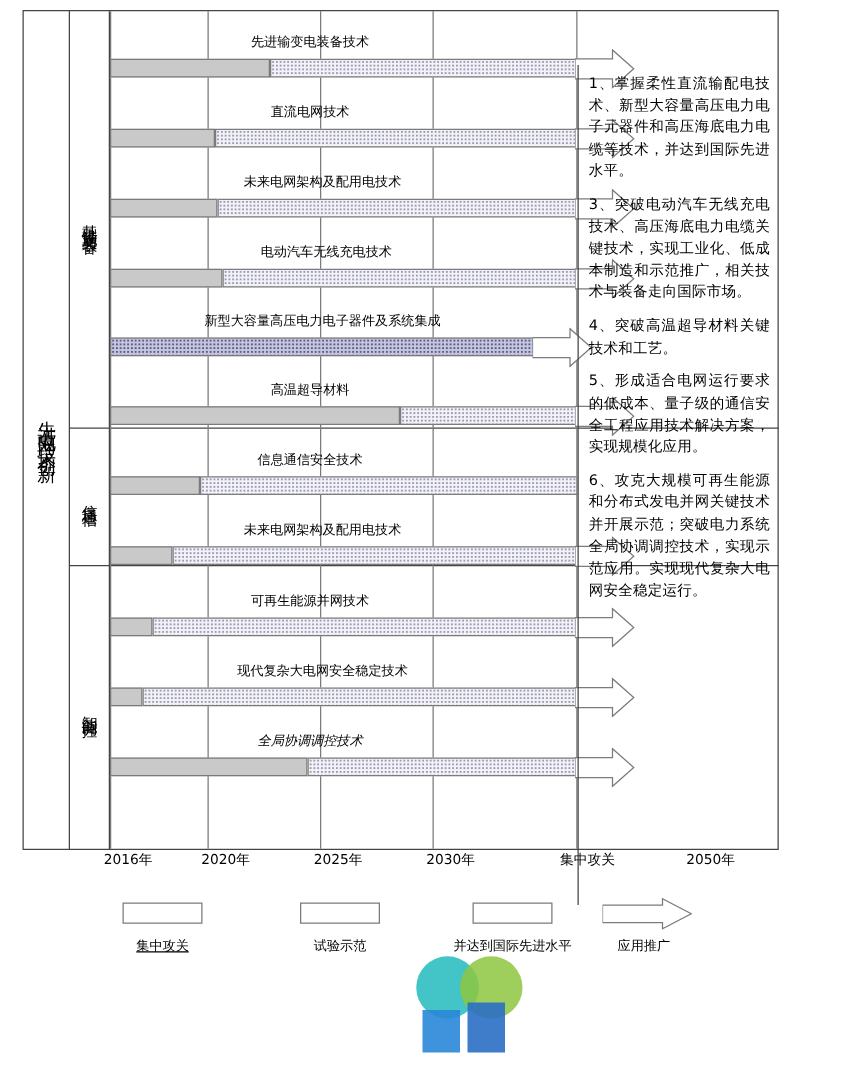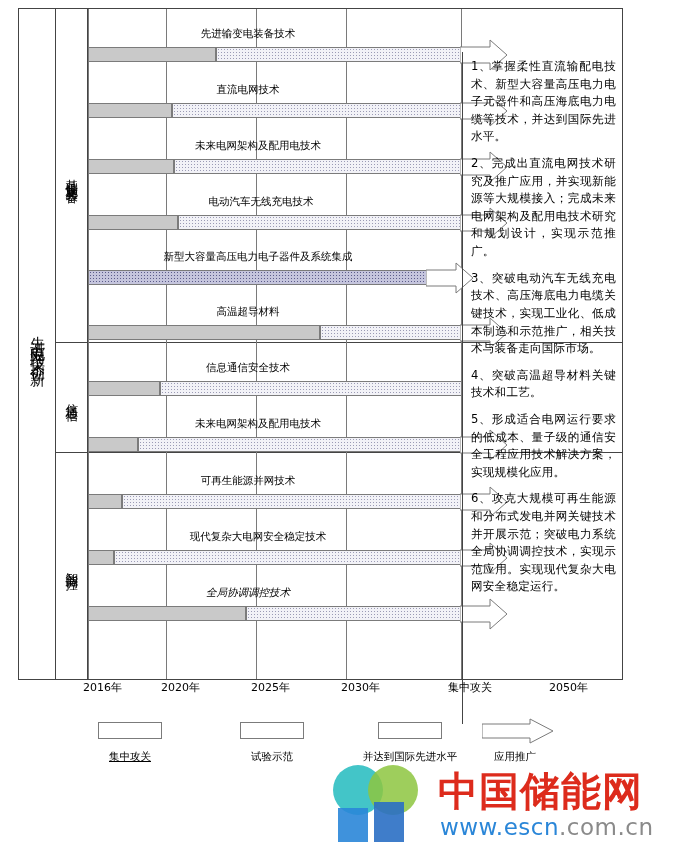--- a/index.html
+++ b/index.html
@@ -270,21 +270,20 @@
       <div class="arrow" style="left:372px;top:12px;">
         <svg width="48" height="32" viewBox="0 0 48 32">
             <polygon points="0,8 30,8 30,1 47,16 30,31 30,24 0,24" fill="#ffffff" stroke="#7b7b7b" stroke-width="1"></polygon>
           </svg>
       </div>
     </div>
   </div>
 
   <div class="rescol">
     <div class="res-item">1、掌握柔性直流输配电技术、新型大容量高压电力电子元器件和高压海底电力电缆等技术，并达到国际先进水平。</div>
-    <div class="res-item">2、完成出直流电网技术研究及推广应用，并实现新能源等大规模接入；完成未来电网架构及配用电技术研究和规划设计，实现示范推广。</div>
     <div class="res-item">3、突破电动汽车无线充电技术、高压海底电力电缆关键技术，实现工业化、低成本制造和示范推广，相关技术与装备走向国际市场。</div>
     <div class="res-item">4、突破高温超导材料关键技术和工艺。</div>
     <div class="res-item">5、形成适合电网运行要求的低成本、量子级的通信安全工程应用技术解决方案，实现规模化应用。</div>
     <div class="res-item">6、攻克大规模可再生能源和分布式发电并网关键技术并开展示范；突破电力系统全局协调调控技术，实现示范应用。实现现代复杂大电网安全稳定运行。</div>
   </div>
 
   <div class="axis">
     <div class="tick" style="left:27px;">2016年</div>
     <div class="tick" style="left:105px;">2020年</div>
     <div class="tick" style="left:195px;">2025年</div>
@@ -312,19 +311,15 @@
   </div>
 
   <div class="wm">
     <svg width="105" height="92" viewBox="0 0 105 92" style="position:absolute;left:0;top:0;">
       <circle cx="28" cy="28" r="25" fill="#2fbfc2" opacity="0.9"></circle>
       <circle cx="63" cy="28" r="25" fill="#8dc63f" opacity="0.85"></circle>
       <rect x="8" y="46" width="30" height="34" fill="#2a86d8" opacity="0.9"></rect>
       <rect x="44" y="40" width="30" height="40" fill="#2a6fc4" opacity="0.9"></rect>
     </svg>
     <div class="wm-mini"></div>
-    <div class="wm-text">中国储能网</div>
-    <div class="wm-url">
-      <span>www.escn</span><span class="dim">.com.cn</span>
-    </div>
   </div>
 
 </div>
 
 </body></html>

